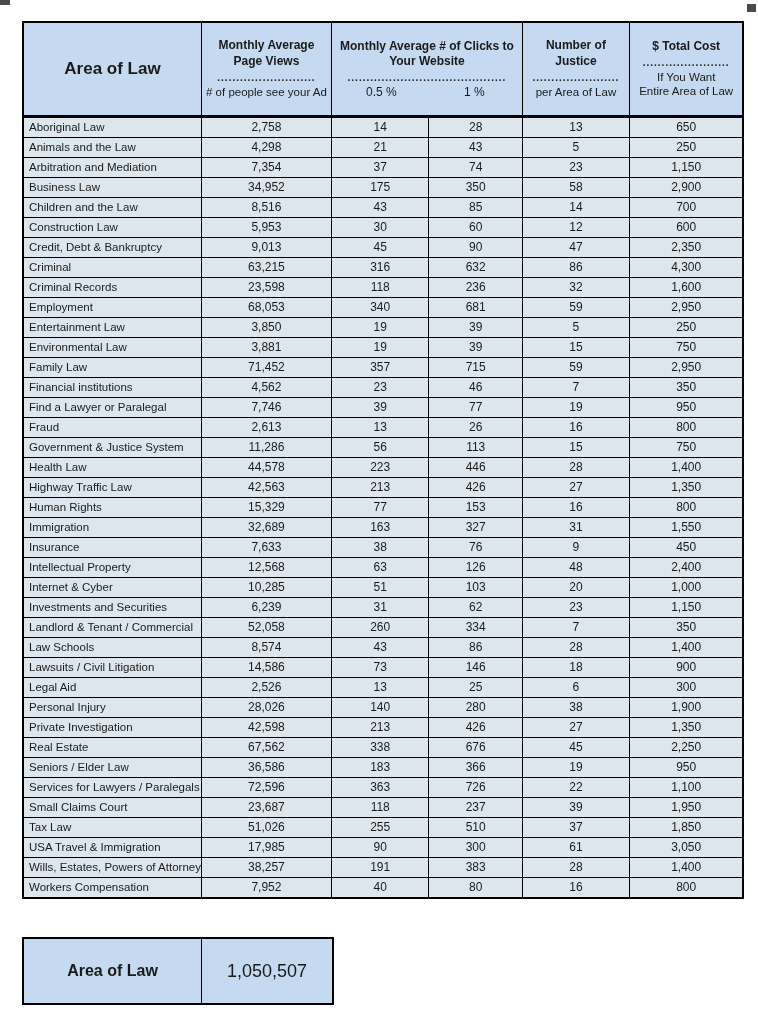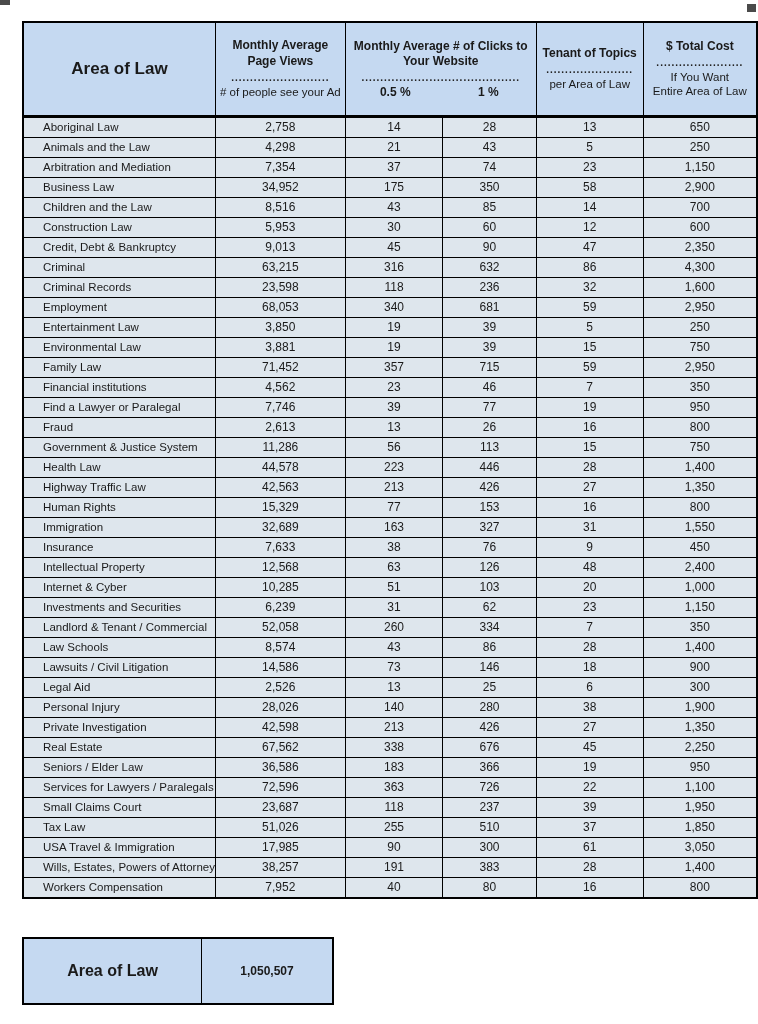--- a/index.html
+++ b/index.html
@@ -28,37 +28,37 @@
     vertical-align: middle;
     text-align: center;
     border-bottom: 3px solid #000;
     padding: 2px 2px;
   }
   .h-big   { font-size: 17px; font-weight: bold; }
   .h-title { font-size: 12px; font-weight: bold; line-height: 1.3; }
   .dots    { font-size: 10px; font-weight: bold; letter-spacing: 1px; line-height: 0.8; margin: 4px 0 3px 0; color: #222;
              white-space: nowrap; overflow: hidden; }
   .h-sub   { font-size: 11.5px; font-weight: normal; line-height: 1.25; }
-  .h-split { display: flex; font-size: 12px; font-weight: bold; margin-top: 1px; }
+  .h-split { display: flex; font-size: 12px; font-weight: normal; margin-top: 1px; }
   .h-split span:first-child { width: 95px; text-align: center; }
   .h-split span:last-child  { width: 91px; text-align: center; }
 
   
   .grid tbody td {
     background: #dee6ed;
     height: 20px;
     font-size: 12px;
     text-align: center;
     padding: 0;
     line-height: 19px;
     white-space: nowrap; overflow: hidden;
   }
   .grid tbody td.t-area {
     text-align: left;
-    padding-left: 19px;
+    padding-left: 5px;
     font-size: 11.5px;
   }
 
   
   .footer {
     position: absolute; left: 22px; top: 937px;
     width: 312px; height: 68px;
     background: #c5d9f1;
     border: 2.5px solid #000;
     box-sizing: border-box;
@@ -66,21 +66,21 @@
   }
   .f-label {
     width: 178px; box-sizing: border-box;
     border-right: 1px solid #000;
     display: flex; align-items: center; justify-content: center;
     font-weight: bold; font-size: 16px;
   }
   .f-total {
     flex: 1;
     display: flex; align-items: center; justify-content: center;
-    font-weight: bold; font-size: 12px;
+    font-weight: normal; font-size: 18px;
   }
 
   
   .artifact { position: absolute; background: #2a2a2a; opacity: 0.85; }
   .artifact.tl { left: 0; top: 0; width: 10px; height: 5px; }
   .artifact.tr { right: 2px; top: 4px; width: 9px; height: 8px; }
 </style>
 </head>
 <body>
 
@@ -109,21 +109,21 @@
         </th>
         <th colspan="2">
           <div class="h-title">Monthly Average # of Clicks to Your Website</div>
           <div class="dots">..........................................</div>
           <div class="h-split">
             <span>0.5 %</span>
             <span>1 %</span>
           </div>
         </th>
         <th>
-          <div class="h-title">Tenant of Topics</div>
+          <div class="h-title">Number of Justice</div>
           <div class="dots">.......................</div>
           <div class="h-sub">per Area of Law</div>
         </th>
         <th>
           <div class="h-title">$ Total Cost</div>
           <div class="dots">.......................</div>
           <div class="h-sub">
             <div>If You Want</div>
             <div>Entire Area of Law</div>
           </div>

